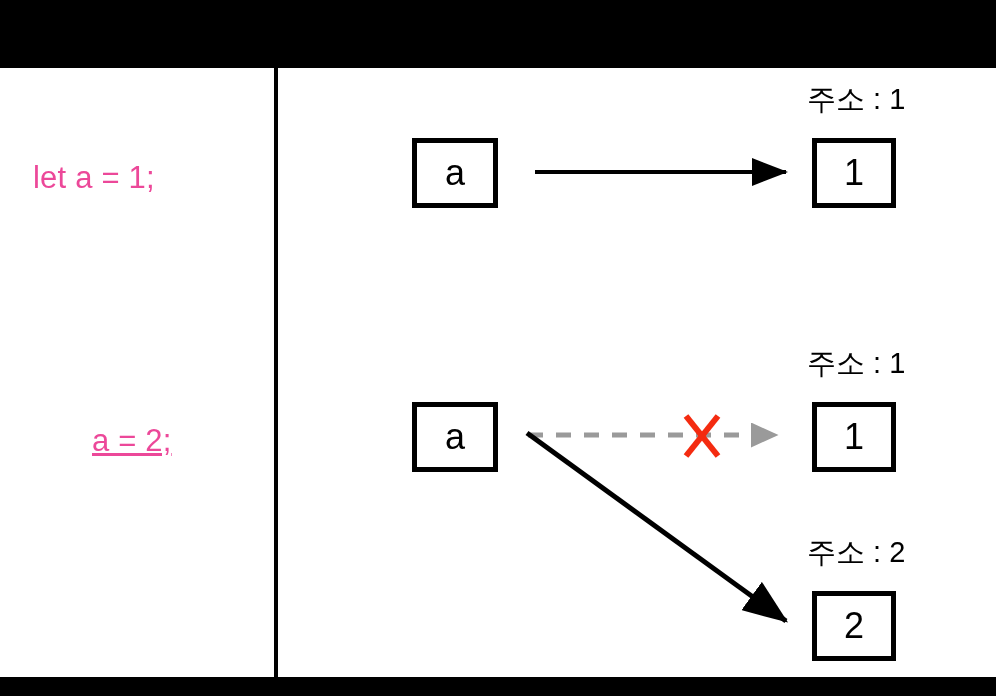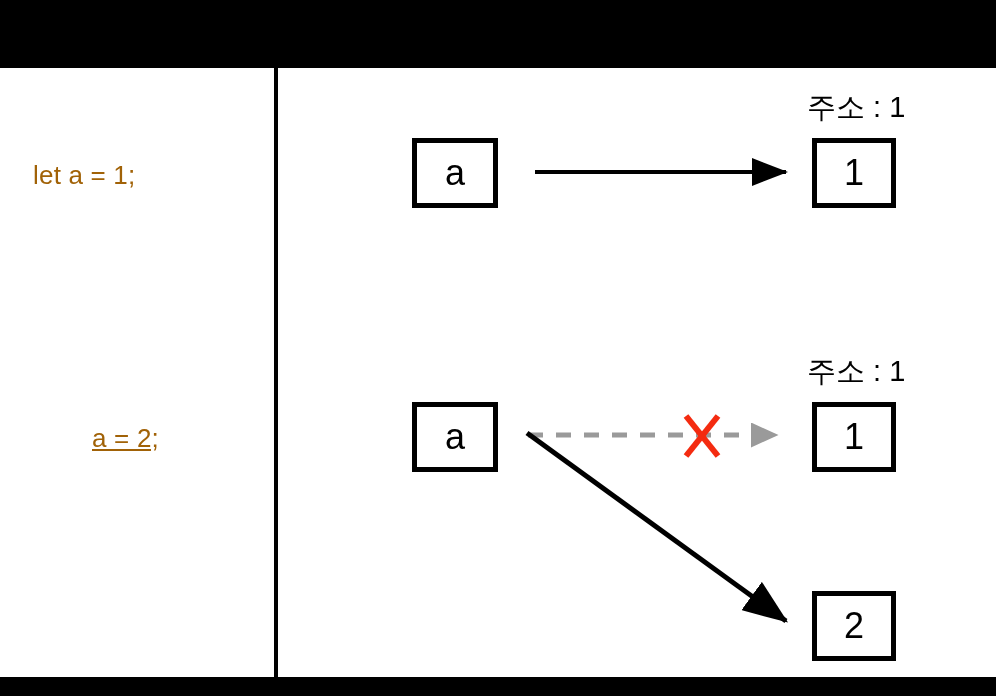--- a/index.html
+++ b/index.html
@@ -31,22 +31,22 @@
   .divider {
     position: absolute;
     left: 274px;
     top: 0px;
     width: 4px;
     height: 609px;
     background: #000000;
   }
   .code-label {
     position: absolute;
-    color: #a16207;
-    font-size: 26px;
+    color: #ec4899;
+    font-size: 31px;
     line-height: 1;
     white-space: nowrap;
     letter-spacing: 0.2px;
   }
   #code-row-1 { left: 33px;  top: 94px; }
   #code-row-2 { left: 92px;  top: 357px; text-decoration: underline; }
 
   .cell-box {
     position: absolute;
     box-sizing: border-box;
@@ -64,21 +64,20 @@
   #value-box-1 { left: 812px; top: 70px;  width: 84px; height: 70px; }
   #value-box-2 { left: 812px; top: 334px; width: 84px; height: 70px; }
   #value-box-3 { left: 812px; top: 523px; width: 84px; height: 70px; }
 
   .addr-label {
     position: absolute;
     color: #000000;
     font-size: 29px;
     line-height: 1;
     white-space: nowrap;
-    margin-top: 8px;
   }
   #addr-label-1 { left: 807px; top: 17px;  }
   #addr-label-2 { left: 807px; top: 281px; }
   #addr-label-3 { left: 807px; top: 470px; }
 
   svg.arrows {
     position: absolute;
     left: 0;
     top: 0;
     width: 996px;
@@ -104,20 +103,21 @@
     <div class="cell-box" id="value-box-1">1</div>
 
     <div class="code-label" id="code-row-2">a = 2;</div>
 
     <div class="cell-box" id="var-box-2">a</div>
 
     <div class="addr-label" id="addr-label-2">주소 : 1</div>
 
     <div class="cell-box" id="value-box-2">1</div>
 
+    <div class="addr-label" id="addr-label-3">주소 : 2</div>
 
     <div class="cell-box" id="value-box-3">2</div>
 
     <svg class="arrows" viewBox="0 0 996 609">
       <defs>
         <marker id="head-black" markerWidth="9" markerHeight="7" refX="8.5" refY="3.5" orient="auto" markerUnits="strokeWidth">
           <path d="M0,0 L9,3.5 L0,7 z" fill="#000000"></path>
         </marker>
         <marker id="head-gray" markerWidth="5.5" markerHeight="5" refX="5" refY="2.5" orient="auto" markerUnits="strokeWidth">
           <path d="M0,0 L5.5,2.5 L0,5 z" fill="#9a9a9a"></path>

